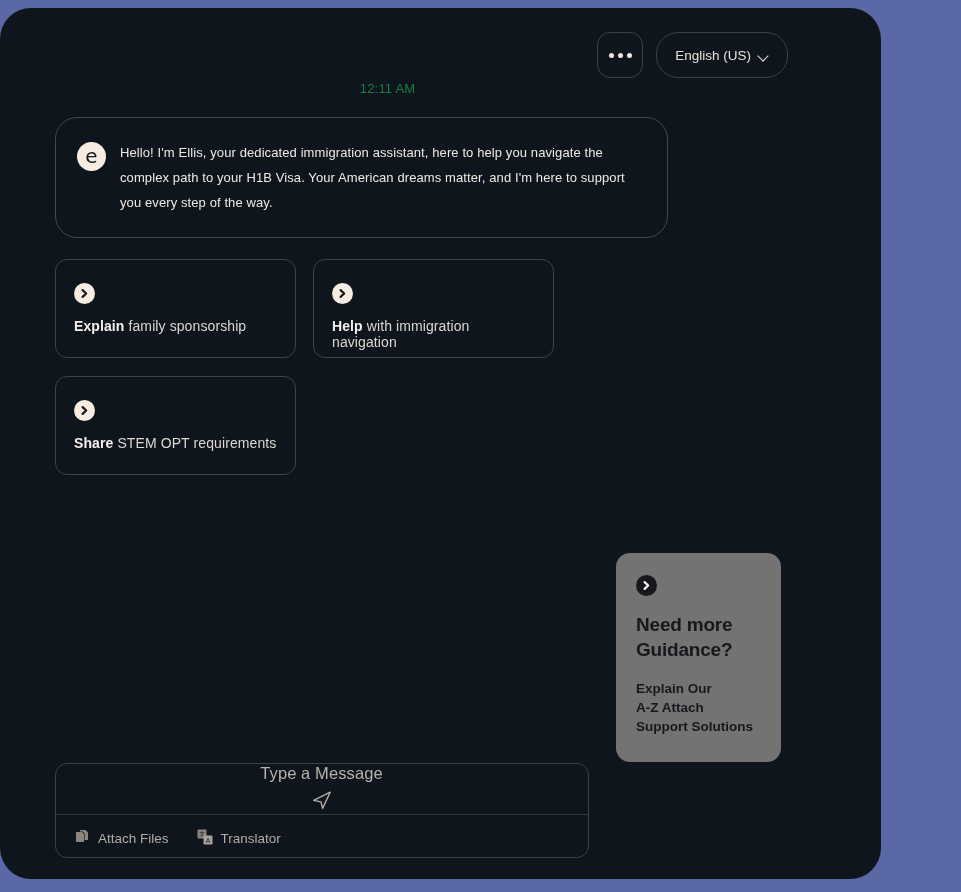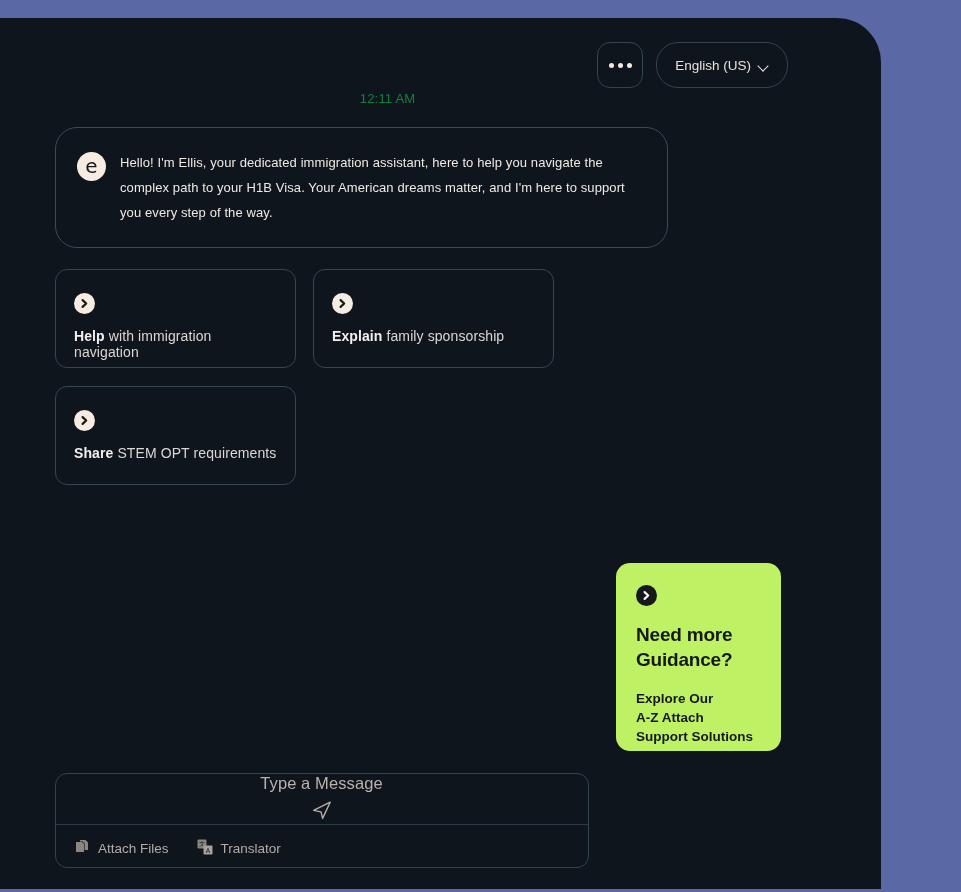--- a/index.html
+++ b/index.html
@@ -18,26 +18,27 @@
   .screen {
     position: relative;
     width: 961px;
     height: 892px;
   }
 
   
   .panel {
     position: absolute;
     left: 0;
-    top: 18px;
+    top: 8px;
     width: 881px;
     height: 871px;
     background: #0f151c;
     border-top-right-radius: 44px;
     overflow: hidden;
+    border-radius: 31px;
   }
 
   
   .header {
     position: absolute;
     top: 24px;
     right: 93px;
     display: flex;
     align-items: center;
     gap: 13px;
@@ -178,23 +179,23 @@
     color: #f3efec;
     font-weight: 700;
   }
 
   
   .guidance {
     position: absolute;
     left: 616px;
     top: 545px;
     width: 165px;
-    height: 188px;
+    height: 209px;
     box-sizing: border-box;
-    background: #bef264;
+    background: #737373;
     border-radius: 14px;
     padding: 22px 20px 0 20px;
     cursor: pointer;
   }
   .guidance .arrow-badge-dark {
     width: 21px;
     height: 21px;
     border-radius: 50%;
     background: #16181c;
     display: flex;
@@ -302,29 +303,29 @@
       <div class="bubble-text">Hello! I'm Ellis, your dedicated immigration assistant, here to help you navigate the complex path to your H1B Visa. Your American dreams matter, and I'm here to support you every step of the way.</div>
     </div>
 
     <div class="cards">
       <div class="card">
         <div class="arrow-badge">
           <svg width="13" height="13" viewBox="0 0 13 13">
               <path d="M4.6 3.1 L8.2 6.5 L4.6 9.9" fill="none" stroke="#16181c" stroke-width="2.2" stroke-linecap="round" stroke-linejoin="round"></path>
             </svg>
         </div>
-        <div class="card-label"><b>Help</b><span> with immigration navigation</span></div>
+        <div class="card-label"><b>Explain</b><span> family sponsorship</span></div>
       </div>
       <div class="card">
         <div class="arrow-badge">
           <svg width="13" height="13" viewBox="0 0 13 13">
               <path d="M4.6 3.1 L8.2 6.5 L4.6 9.9" fill="none" stroke="#16181c" stroke-width="2.2" stroke-linecap="round" stroke-linejoin="round"></path>
             </svg>
         </div>
-        <div class="card-label"><b>Explain</b><span> family sponsorship</span></div>
+        <div class="card-label"><b>Help</b><span> with immigration navigation</span></div>
       </div>
       <div class="card">
         <div class="arrow-badge">
           <svg width="13" height="13" viewBox="0 0 13 13">
               <path d="M4.6 3.1 L8.2 6.5 L4.6 9.9" fill="none" stroke="#16181c" stroke-width="2.2" stroke-linecap="round" stroke-linejoin="round"></path>
             </svg>
         </div>
         <div class="card-label"><b>Share</b><span> STEM OPT requirements</span></div>
       </div>
     </div>
@@ -333,21 +334,21 @@
       <div class="arrow-badge-dark">
         <svg width="13" height="13" viewBox="0 0 13 13">
             <path d="M4.6 3.1 L8.2 6.5 L4.6 9.9" fill="none" stroke="#f4f4f4" stroke-width="2.2" stroke-linecap="round" stroke-linejoin="round"></path>
           </svg>
       </div>
       <div class="guidance-title">
         <div>Need more</div>
         <div>Guidance?</div>
       </div>
       <div class="guidance-sub">
-        <div>Explore Our</div>
+        <div>Explain Our</div>
         <div>A-Z Attach</div>
         <div>Support Solutions</div>
       </div>
     </div>
 
     <div class="composer">
       <div class="composer-top">
         <div class="composer-placeholder">Type a Message</div>
         <div class="send-btn">
           <svg width="24" height="24" viewBox="0 0 24 24">

